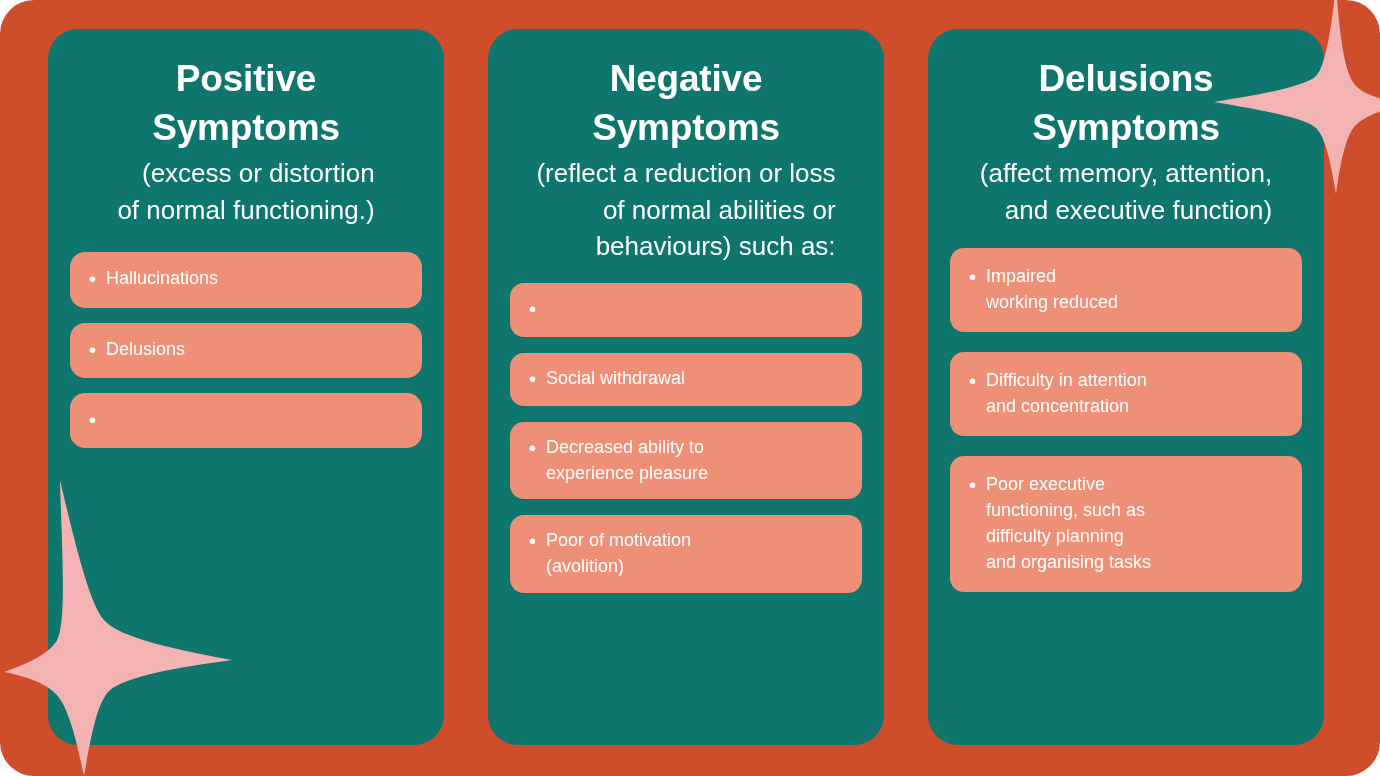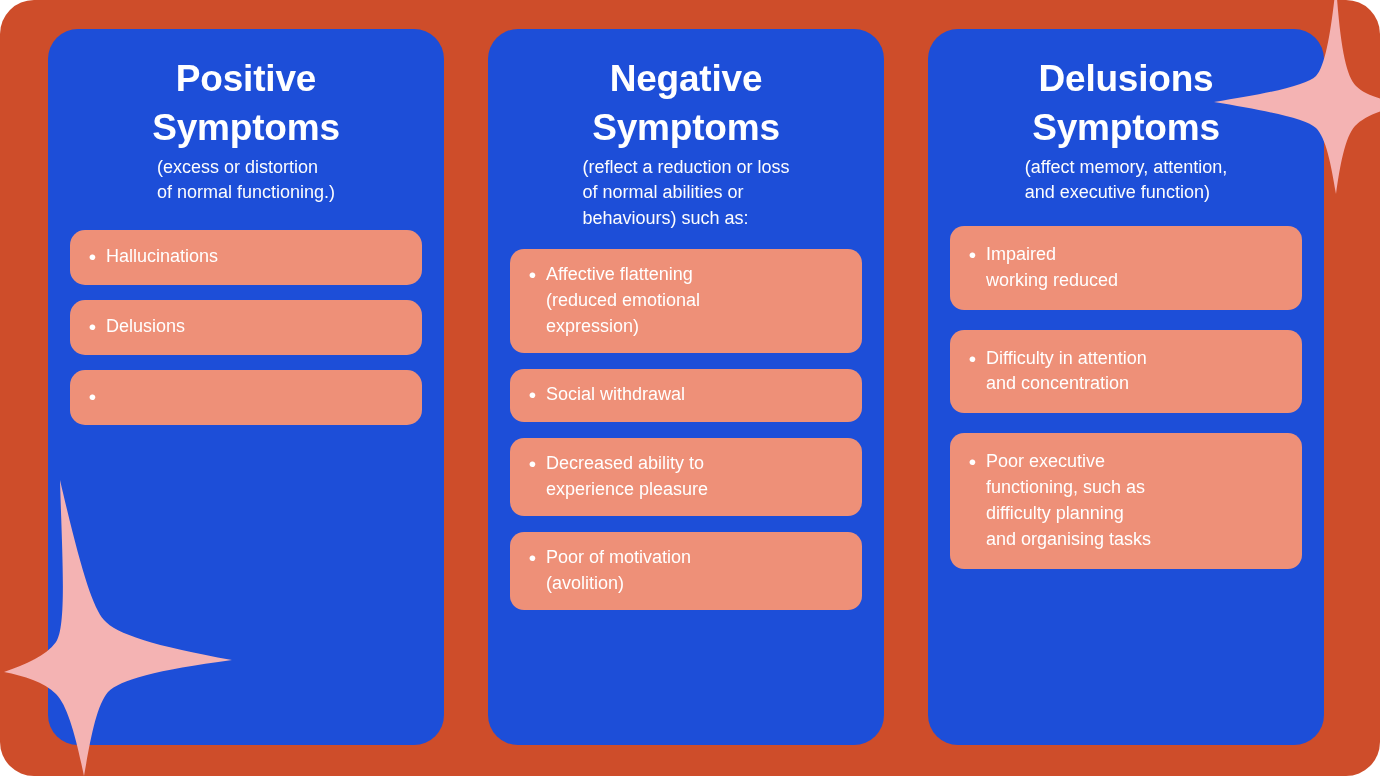--- a/index.html
+++ b/index.html
@@ -44,21 +44,21 @@
     justify-content: flex-start;
     gap: 44px;
     padding: 29px 0 0 48px;
     box-sizing: border-box;
     z-index: 3;
   }
 
   .card {
     width: 396px;
     height: 716px;
-    background: #1d4ed8;
+    background: #0f766e;
     border-radius: 30px;
     box-sizing: border-box;
     padding: 26px 22px 20px 22px;
     display: flex;
     flex-direction: column;
     align-items: center;
     position: relative;
   }
 
   .card-title {
@@ -67,24 +67,24 @@
     line-height: 1.32;
     font-weight: bold;
     text-align: center;
     letter-spacing: -0.2px;
     margin: 0;
     padding: 0 4px;
   }
 
   .card-subtitle {
     color: #fdfdfd;
-    font-size: 18px;
+    font-size: 26px;
     line-height: 1.42;
     font-weight: 400;
-    text-align: left;
+    text-align: right;
     margin: 2px 0 0 0;
     padding: 0 2px;
   }
 
   .pill-list {
     width: 100%;
     margin-top: 18px;
     display: flex;
     flex-direction: column;
     gap: 15px;
@@ -181,23 +181,20 @@
 
     <div class="card card--negative">
       <div class="card-title" style="white-space:pre-line">Negative
 Symptoms</div>
       <div class="card-subtitle" style="white-space:pre-line">(reflect a reduction or loss
 of normal abilities or
 behaviours) such as:</div>
       <div class="pill-list">
         <div class="pill">
           <span class="bullet-dot">•</span>
-          <span class="pill-text">Affective flattening
-(reduced emotional
-expression)</span>
         </div>
         <div class="pill">
           <span class="bullet-dot">•</span>
           <span class="pill-text">Social withdrawal</span>
         </div>
         <div class="pill">
           <span class="bullet-dot">•</span>
           <span class="pill-text">Decreased ability to
 experience pleasure</span>
         </div>

